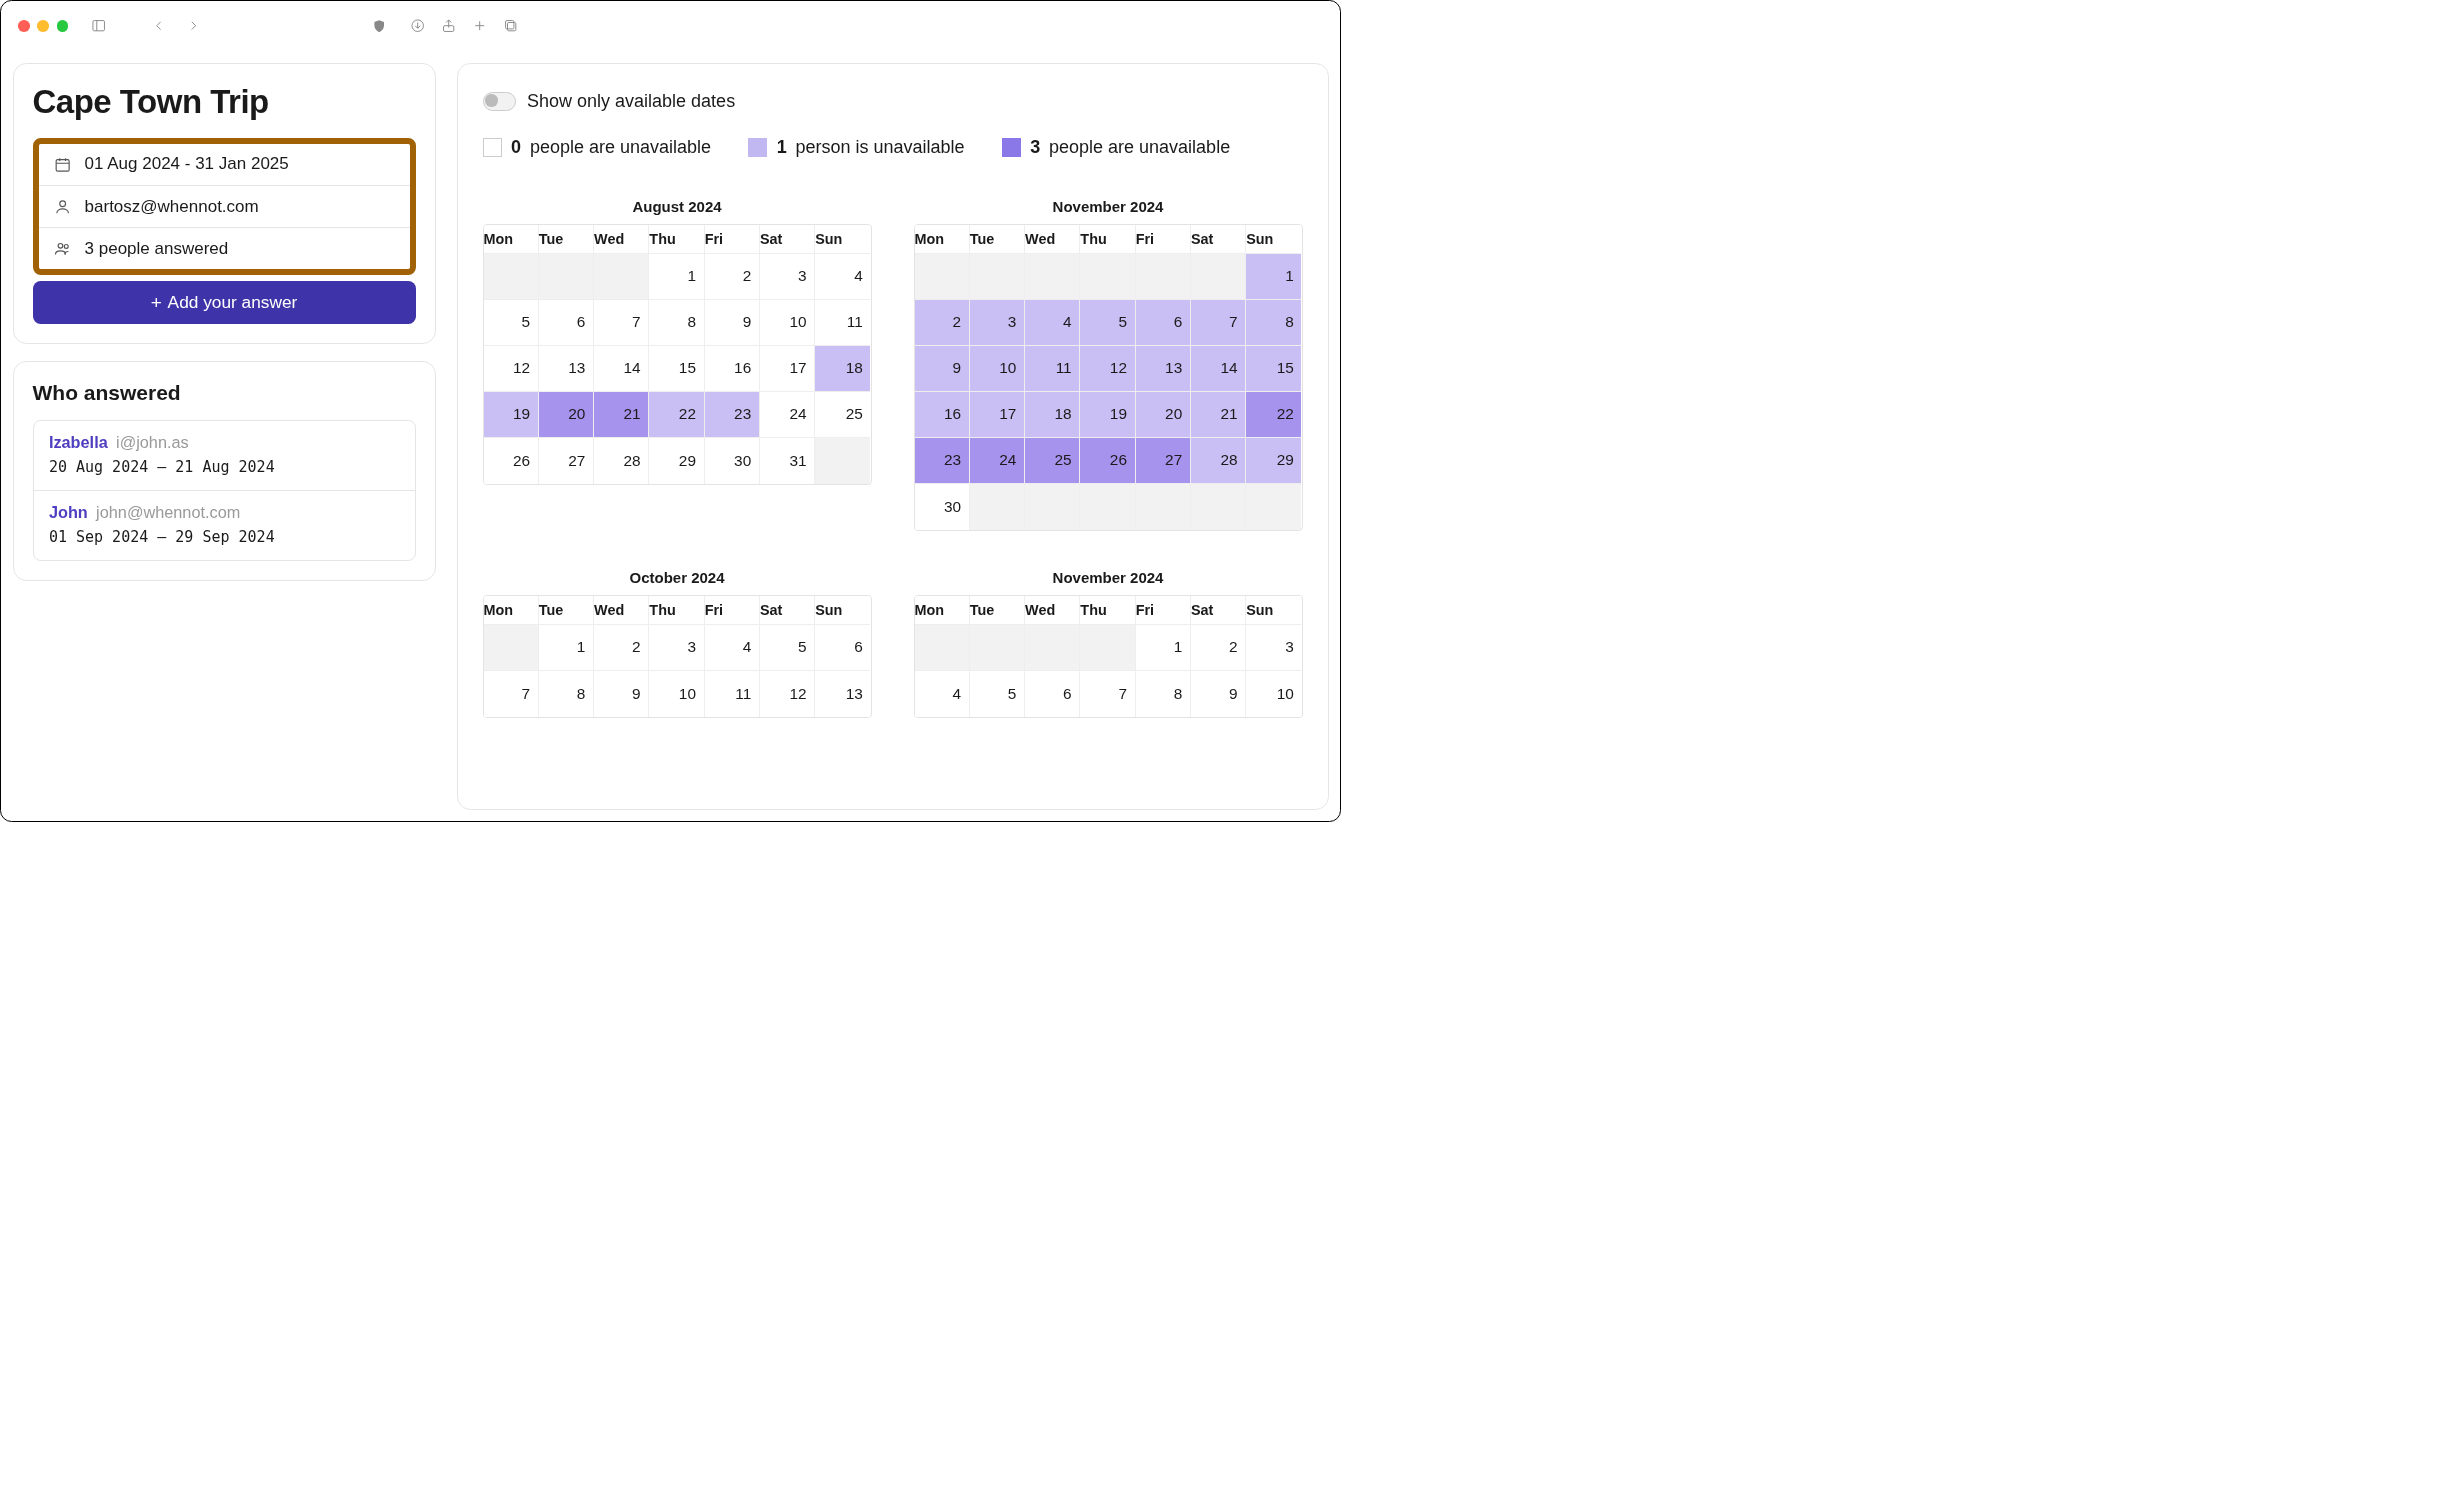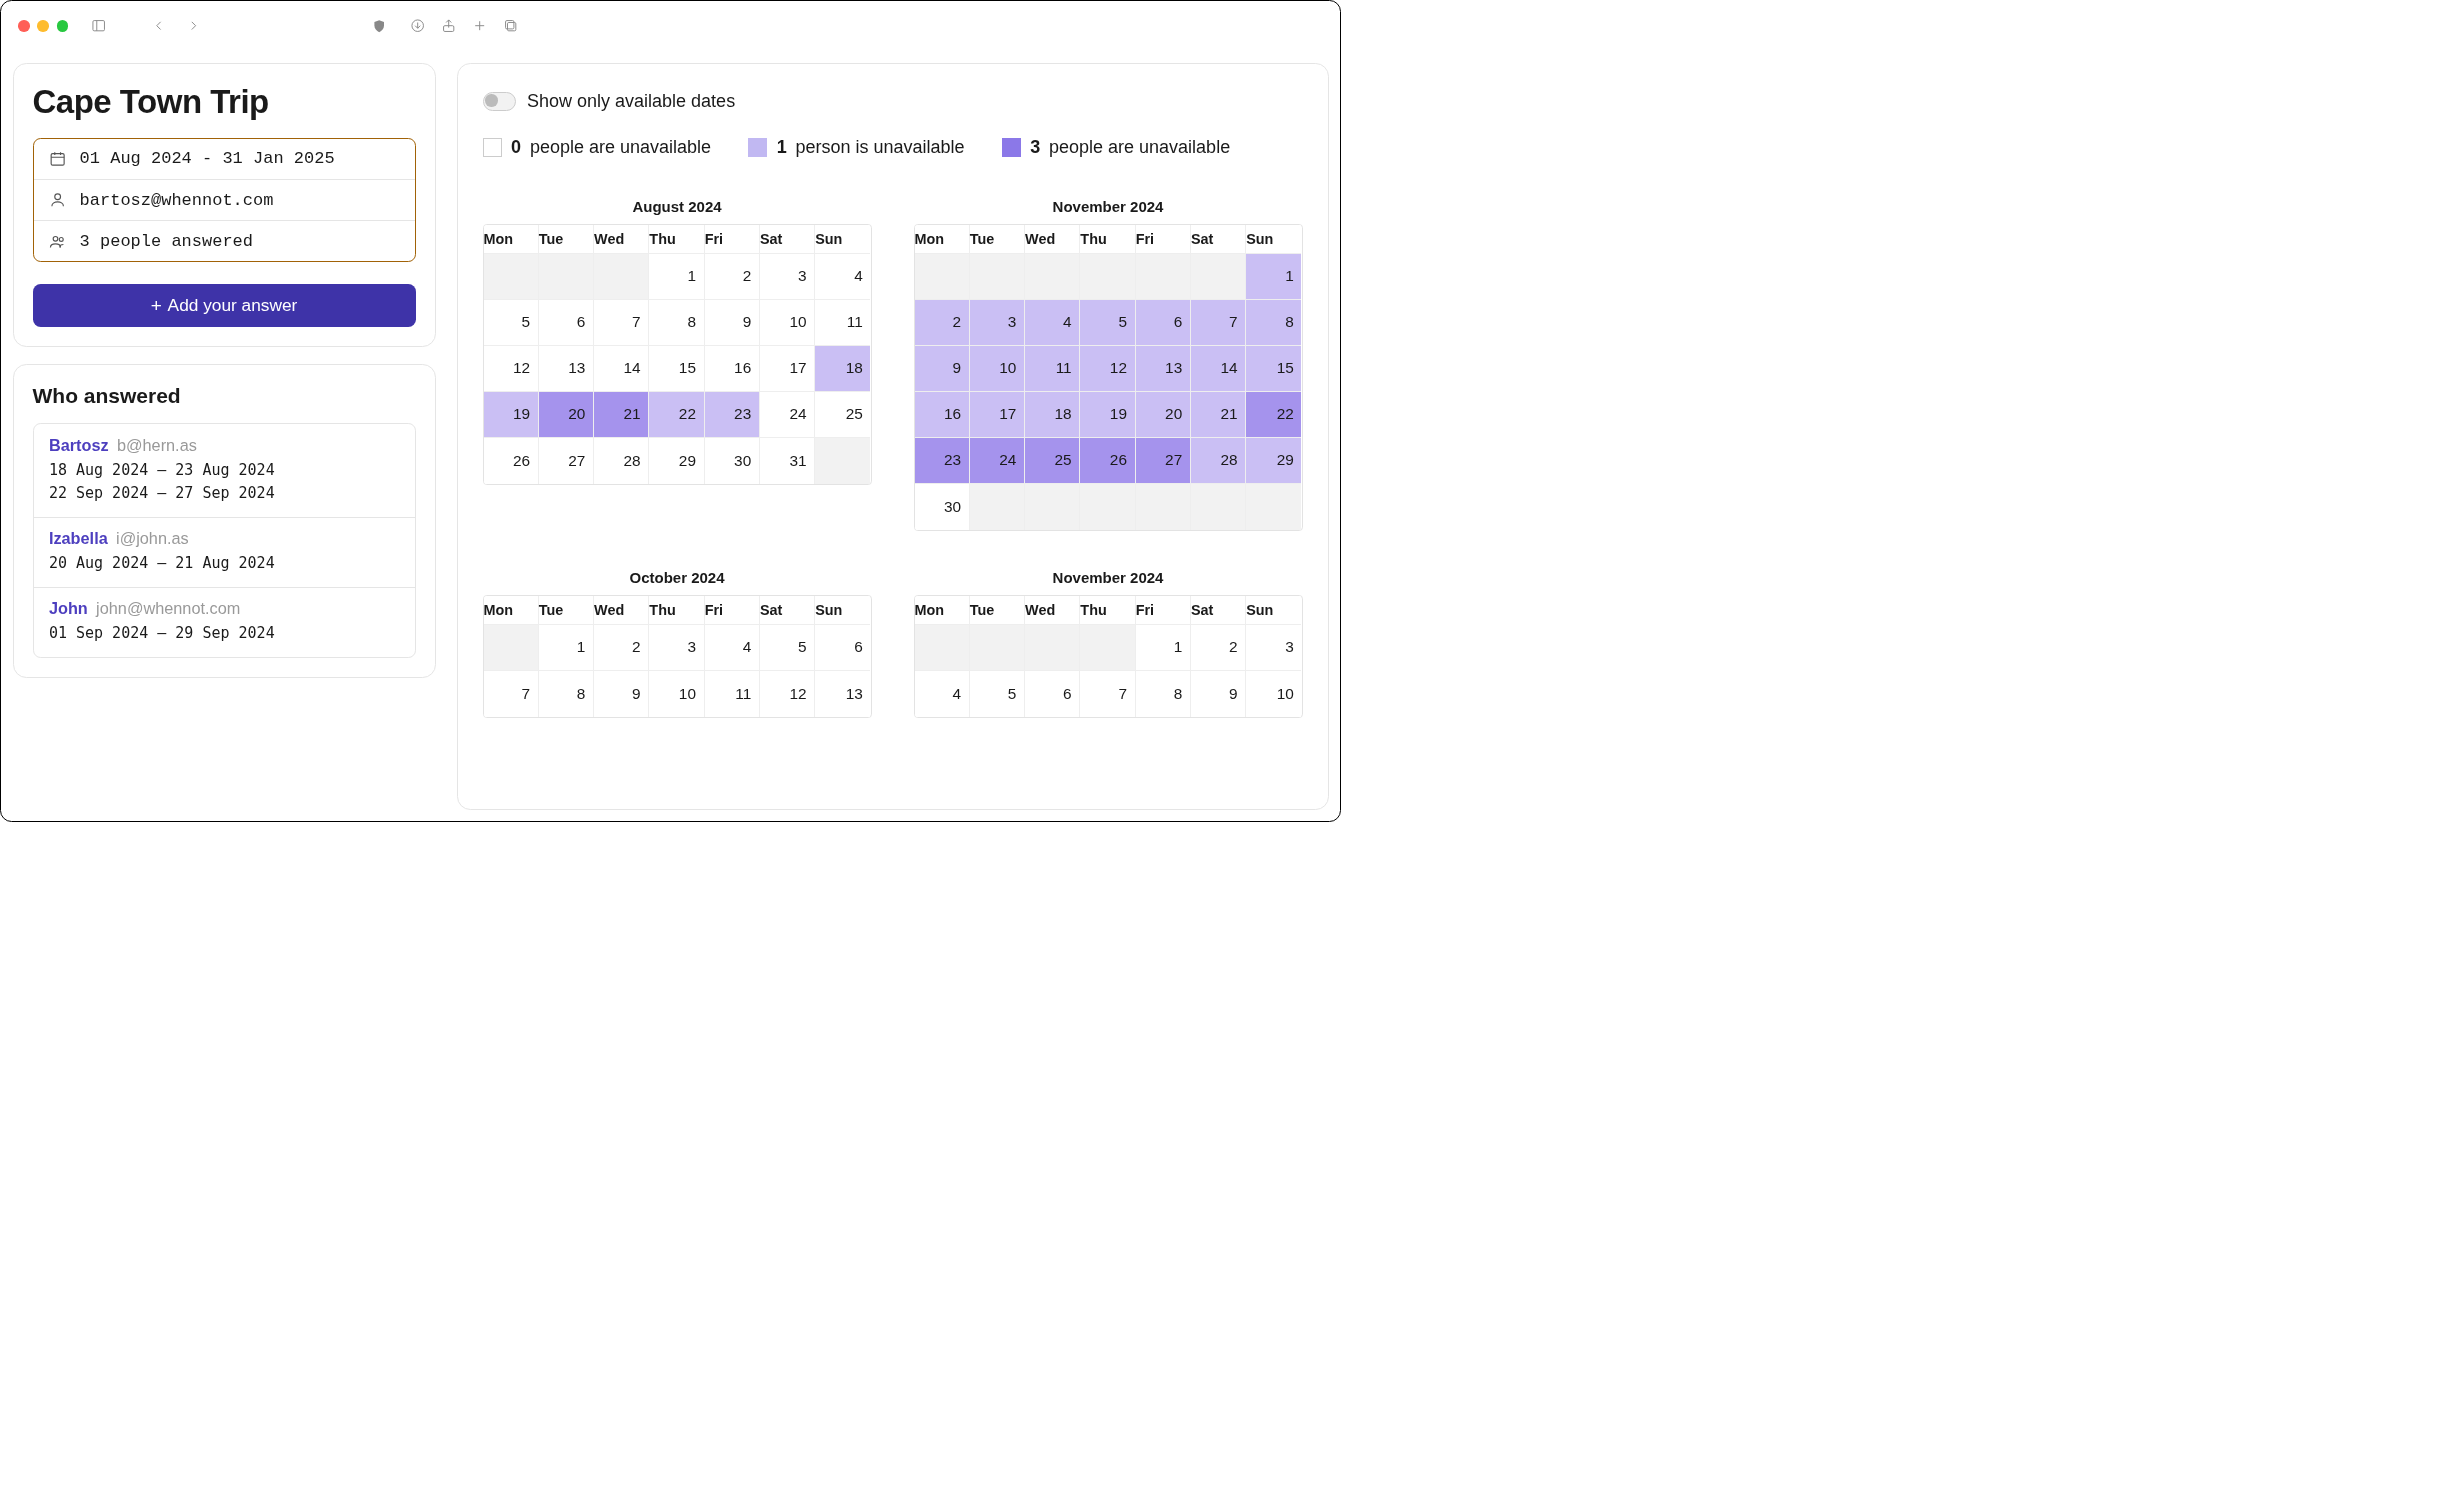--- a/index.html
+++ b/index.html
@@ -60,25 +60,24 @@
 }
 .left-col { width: 423px; display: flex; flex-direction: column; gap: 17.3px; }
 .panel {
   border: 1px solid #e5e5e5;
   border-radius: 13.4px;
   padding: 19px 19px;
   background: #fff;
 }
 .trip-title { font-size: 33px; font-weight: 700; margin-bottom: 17.3px; letter-spacing: -0.5px; }
 .meta-box {
-  border: 1px solid #a16207;
+  border: 6px solid #a16207;
   border-radius: 7.7px;
   overflow: hidden;
-  margin-bottom: 22px;
-  font-family: Liberation Mono, monospace;
+  margin-bottom: 6px;
 }
 .meta-row {
   display: flex; align-items: center; gap: 13.4px;
   padding: 10.6px 15.4px;
   border-bottom: 1px solid #e5e5e5;
   font-size: 17px;
 }
 .meta-row:last-child { border-bottom: none; }
 .meta-row svg { width: 17.3px; height: 17.3px; stroke: #555; fill: none; stroke-width: 1.6; flex-shrink: 0; }
 .add-answer-btn {
@@ -280,25 +279,20 @@
       <button class="add-answer-btn">
         <span style="font-size:19px;line-height:1">+</span>
         <span>Add your answer</span>
       </button>
     </div>
 
     <div class="panel">
       <h2 class="who-title">Who answered</h2>
       <div class="answers-box" id="answers-box">
           <div class="answer-row">
-            <div class="answer-name"><span class="name">Bartosz</span> <span class="email">b@hern.as</span></div>
-            <div class="answer-dates">18 Aug 2024 – 23 Aug 2024
-22 Sep 2024 – 27 Sep 2024</div>
-          </div>
-          <div class="answer-row">
             <div class="answer-name"><span class="name">Izabella</span> <span class="email">i@john.as</span></div>
             <div class="answer-dates">20 Aug 2024 – 21 Aug 2024</div>
           </div>
           <div class="answer-row">
             <div class="answer-name"><span class="name">John</span> <span class="email">john@whennot.com</span></div>
             <div class="answer-dates">01 Sep 2024 – 29 Sep 2024</div>
           </div>
         </div>
     </div>
   </div>

